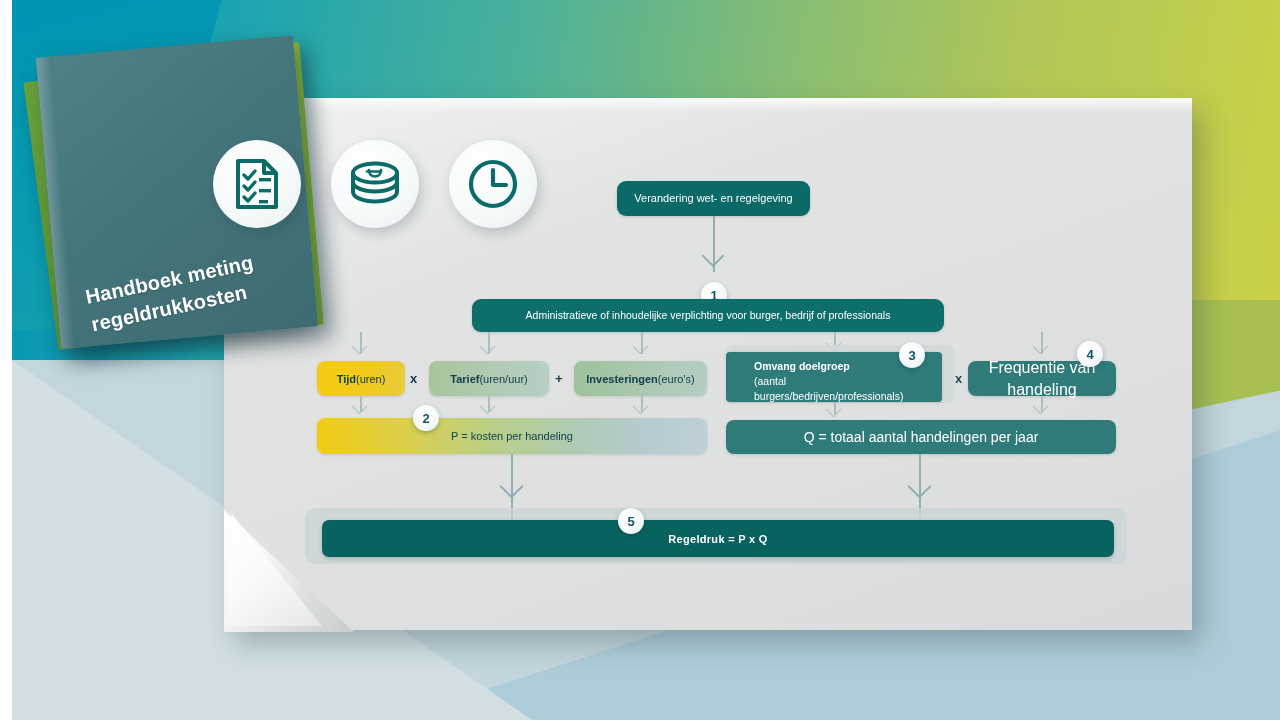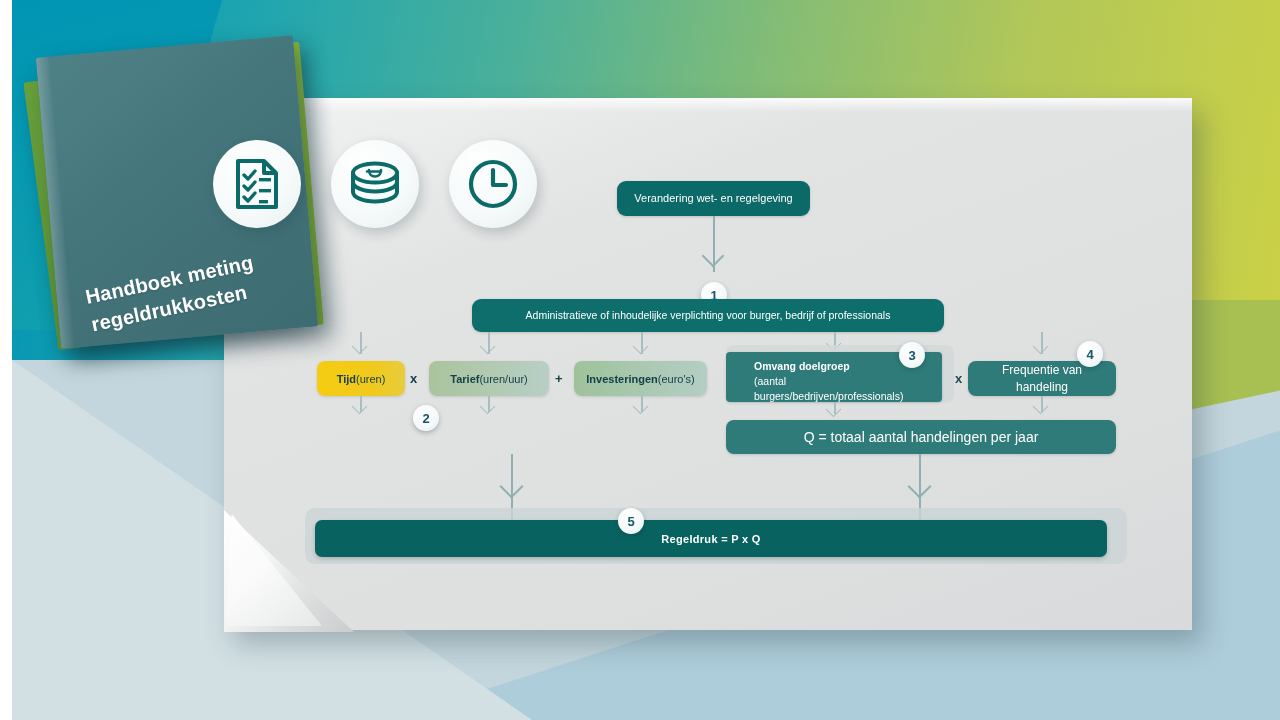--- a/index.html
+++ b/index.html
@@ -209,21 +209,21 @@
     line-height: 1.42;
     box-shadow: 0 1px 3px rgba(0,0,0,0.14);
   }
   #node-omvang .t1 { font-weight: bold; display: block; }
   #node-omvang .t2 { display: block; }
 
   #node-frequentie {
     left: 956px; top: 361px; width: 148px; height: 35px;
     background: #2f7b79;
     border-radius: 8px;
-    font-size: 12px;
+    font-size: 16px;
     box-shadow: 0 1px 3px rgba(0,0,0,0.14);
   }
 
   
   #bar-p-wrap {
     position: absolute; left: 305px; top: 418px;
     width: 390px; height: 36px;
     border-radius: 8px;
     background: linear-gradient(to right, #f3cb12 0%, #ddd04a 22%, #b9cf86 44%, #aecbb3 66%, #b6cbd2 85%, #bfd0d6 100%);
     display: flex; align-items: center; justify-content: center;
@@ -241,21 +241,21 @@
   }
 
   
   #regeldruk-wrap {
     position: absolute; left: 293px; top: 508px;
     width: 822px; height: 56px;
     border-radius: 10px;
     background: rgba(203,212,214,0.80);
   }
   #bar-regeldruk {
-    position: absolute; left: 303px; top: 520px;
+    position: absolute; left: 310px; top: 520px;
     width: 792px; height: 37px;
     border-radius: 7px;
     background: #08625f;
     display: flex; align-items: center; justify-content: center;
     font-size: 11px; font-weight: bold; color: #ffffff;
     letter-spacing: 0.3px;
     box-shadow: 0 2px 4px rgba(0,0,0,0.18);
   }
 
   
@@ -376,20 +376,23 @@
 
   <div class="vline thin" style="left:629px; top:396px; height:16px;"></div>
   <div class="arrowhead small" style="left:623px; top:401px; width:11px; height:11px;"></div>
 
   <div class="vline thin" style="left:822px; top:402px; height:12px;"></div>
   <div class="arrowhead small" style="left:816px; top:404px; width:11px; height:11px;"></div>
 
   <div class="vline thin" style="left:1029px; top:396px; height:16px;"></div>
   <div class="arrowhead small" style="left:1023px; top:401px; width:11px; height:11px;"></div>
 
+  <div id="bar-p-wrap">
+    <span>P = kosten per handeling</span>
+  </div>
   <div class="badge" id="badge-2">
     <span>2</span>
   </div>
 
   <div id="bar-q-wrap">
     <span>Q = totaal aantal handelingen per jaar</span>
   </div>
 
   <div class="vline" style="left:499px; top:454px; height:70px;"></div>
   <div class="arrowhead" style="left:491px; top:478px; width:17px; height:17px;"></div>

